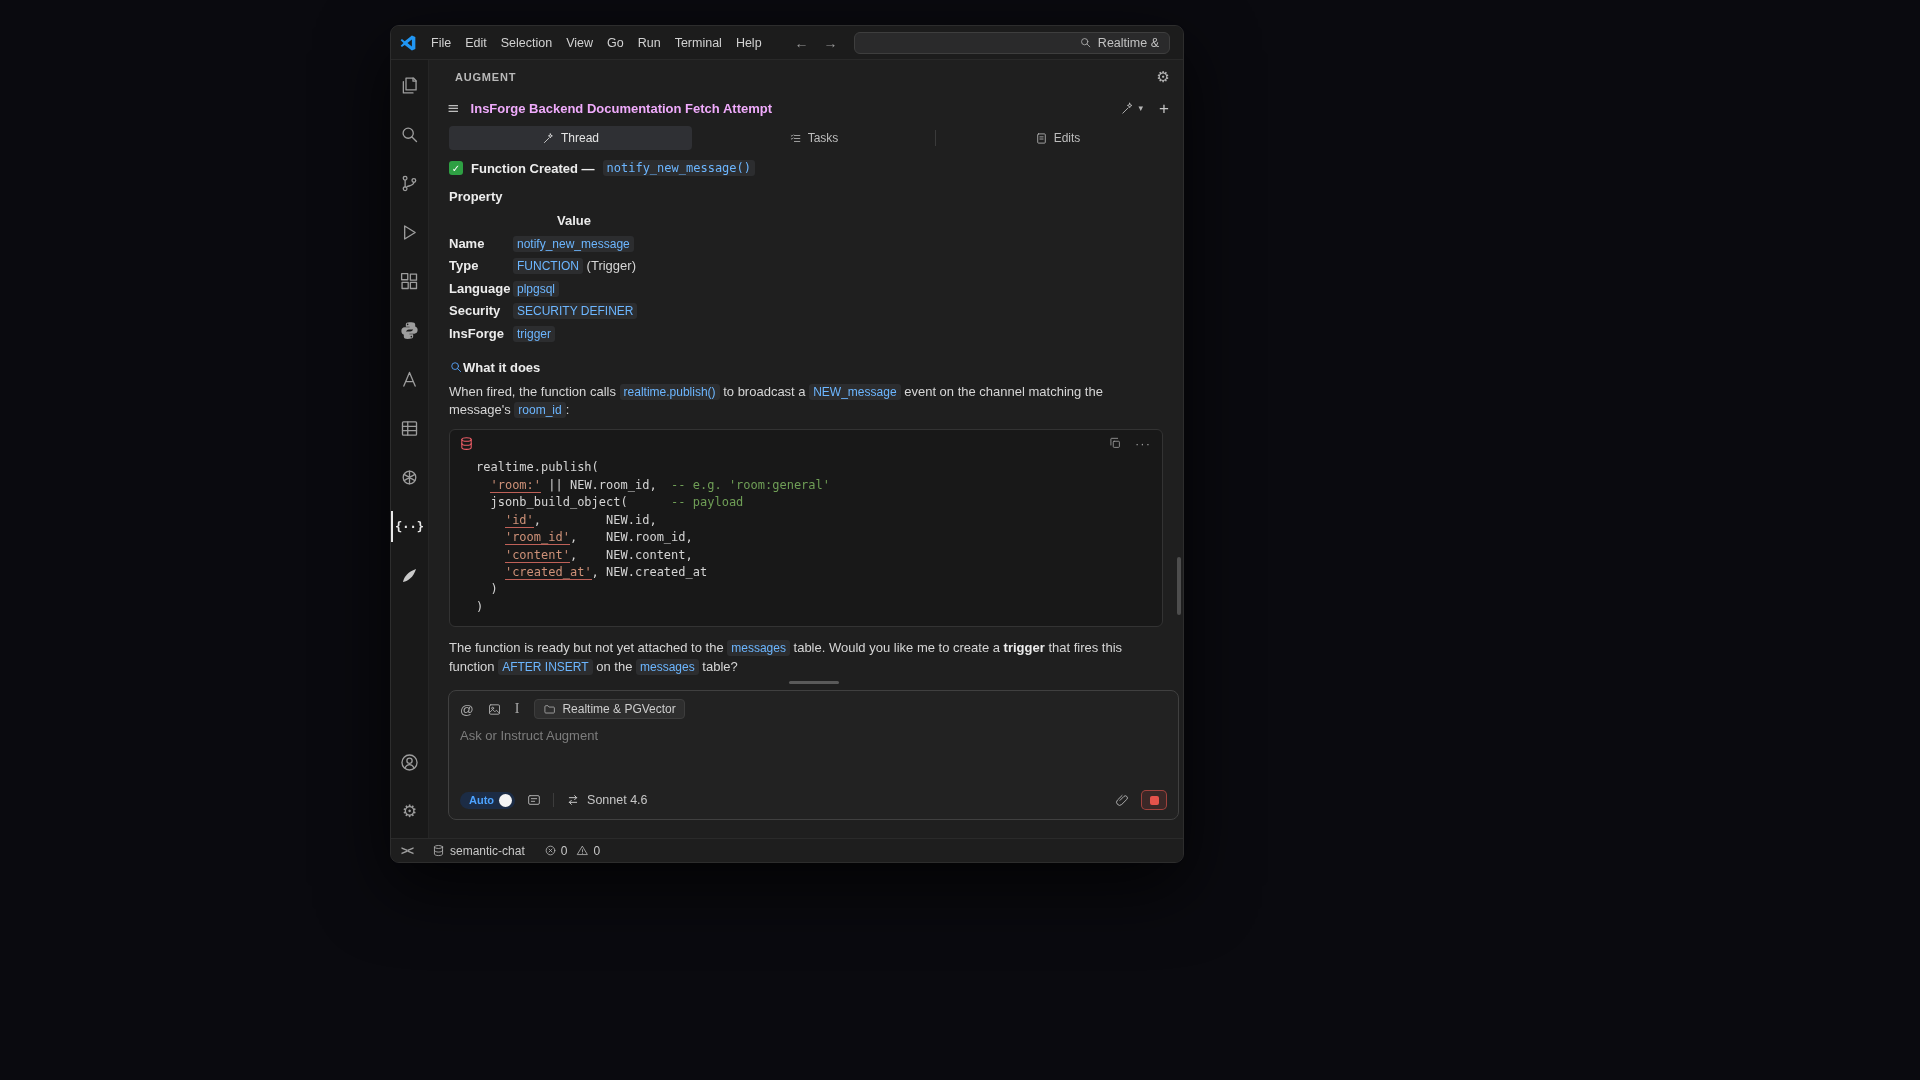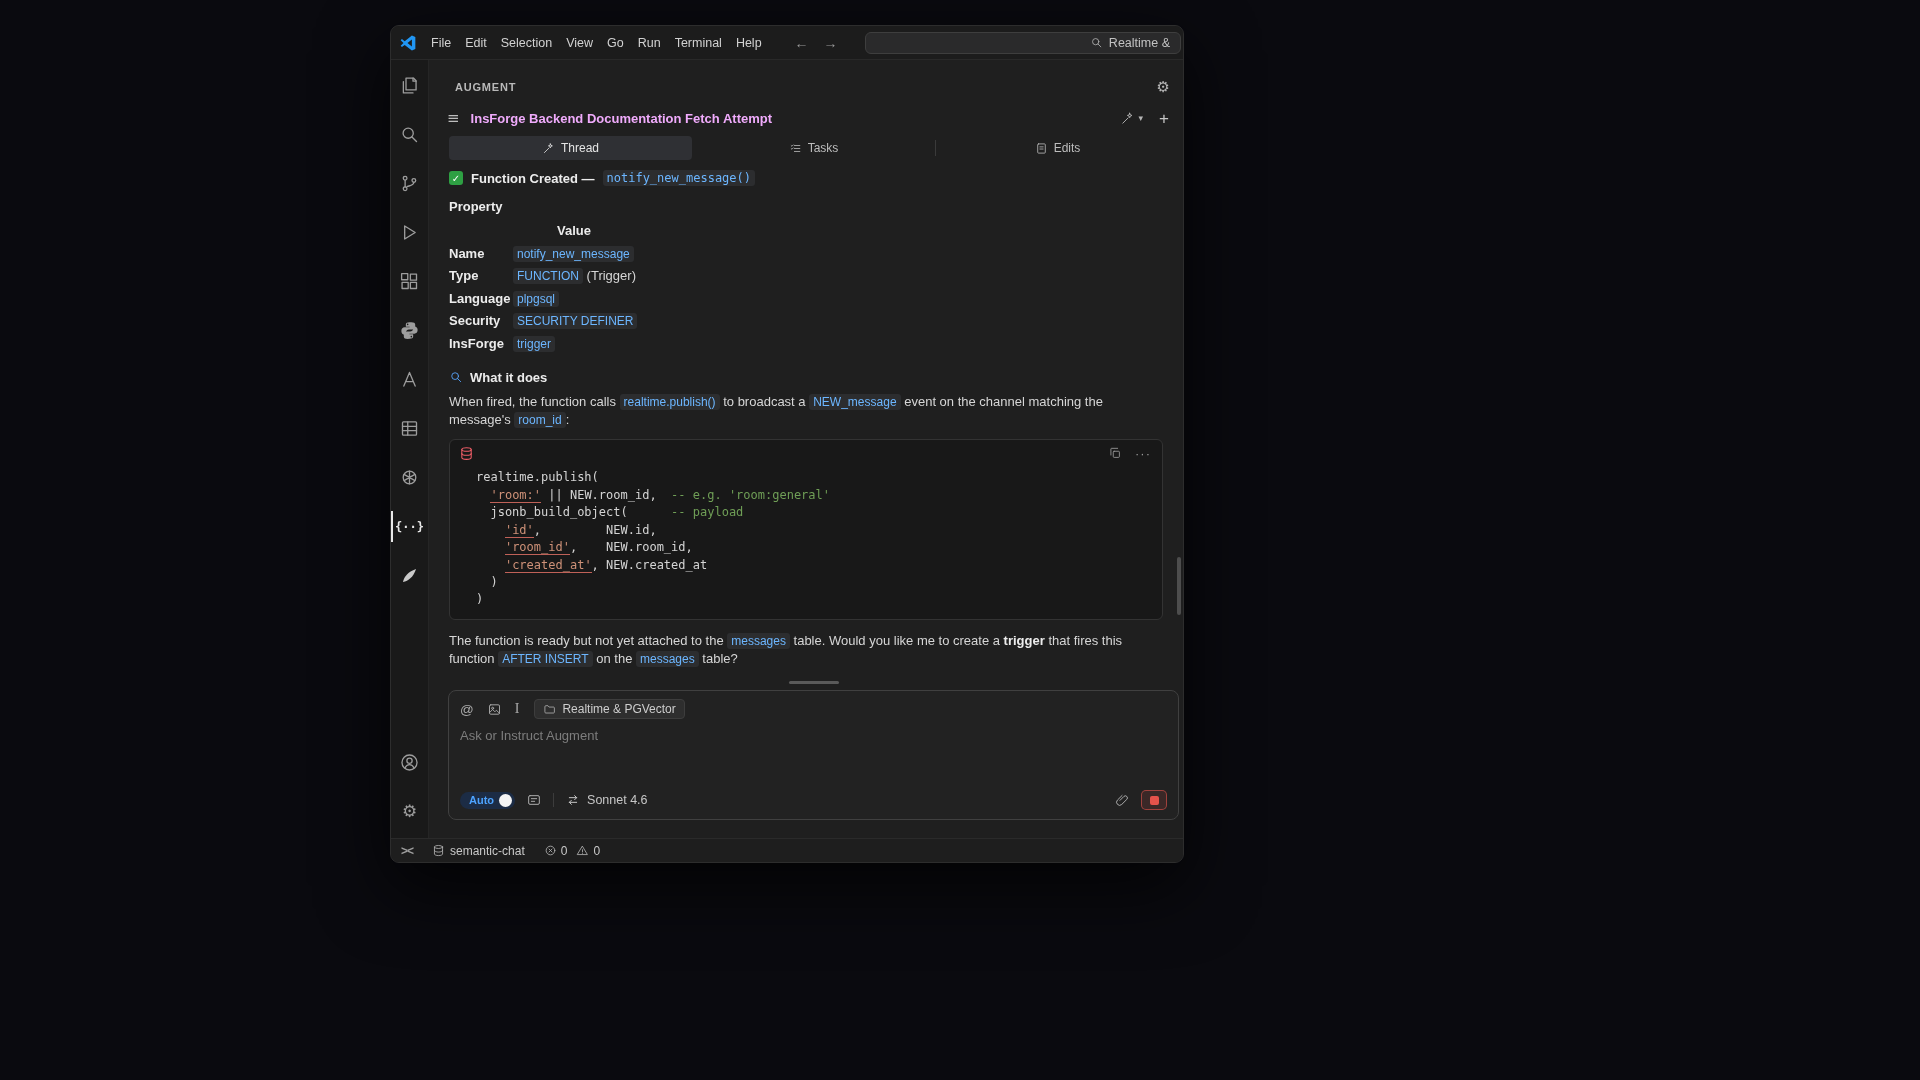--- a/index.html
+++ b/index.html
@@ -7,21 +7,21 @@
   body { background:#0a0a0f; font-family:"Liberation Sans",sans-serif; overflow:hidden; position:relative; }
 
   svg.s { fill:none; stroke:currentColor; stroke-width:1.5; stroke-linecap:round; stroke-linejoin:round; }
 
   .window { position:absolute; left:390px; top:25px; width:794px; height:838px; background:#1f1f1f;
             border:1px solid #2d2d2d; border-radius:9px; box-shadow:0 24px 70px rgba(0,0,0,.75);
             display:flex; flex-direction:column; overflow:hidden; }
 
   
   .titlebar { height:34px; flex:0 0 34px; background:#1c1c1c; display:flex; align-items:center;
-              padding:0 2px 0 8px; border-bottom:1px solid #292929; }
+              padding:0 13px 0 8px; border-bottom:1px solid #292929; }
   .vslogo { width:18px; height:18px; margin-right:7px; flex:0 0 auto; }
   .menubar { display:flex; align-items:center; }
   .menu-item { color:#d2d2d2; font-size:12.5px; padding:3px 7px; border-radius:4px; cursor:default; }
   .nav-arrows { display:flex; align-items:center; gap:15px; margin-left:26px; color:#9a9a9a; font-size:14px; }
   .cmd-center { margin-left:auto; width:316px; height:22px; background:#2a2a2b; border:1px solid #3e3e3e;
                 border-radius:6px; display:flex; align-items:center; justify-content:flex-end; gap:6px;
                 padding:0 10px; color:#c2c2c2; font-size:12.5px; }
   .cmd-center svg { width:13px; height:13px; color:#b5b5b5; }
 
   .window-body { flex:1; display:flex; min-height:0; }
@@ -34,21 +34,21 @@
   .ab-item svg { width:21px; height:21px; }
   .ab-item.active { color:#e8e8e8; }
   .ab-item.active::before { content:""; position:absolute; left:0; top:9px; width:2px; height:31px; background:#e8e8e8; }
   .ab-bottom { margin-top:auto; padding-bottom:2px; }
   .aug-glyph { font-family:"DejaVu Sans Mono",monospace; font-size:12px; font-weight:bold; }
   .gear-glyph { font-family:"DejaVu Sans",sans-serif; font-size:17px; line-height:1; }
 
   
   .panel { flex:1; min-width:0; background:#1f1f1f; display:flex; flex-direction:column; position:relative; }
   .panel-header { height:34px; flex:0 0 34px; display:flex; align-items:center; justify-content:space-between;
-                  padding:0 13px 0 26px;margin-top:10px; }
+                  padding:0 13px 0 26px; }
   .panel-title { color:#b9b9b9; font-size:11px; font-weight:bold; letter-spacing:.8px; }
   .panel-gear { color:#b5b5b5; font-family:"DejaVu Sans",sans-serif; font-size:15px; cursor:pointer; }
 
   .thread-row { height:28px; flex:0 0 28px; display:flex; align-items:center; gap:11px; padding:0 14px 0 18px; }
   .hamburger { color:#bdbdbd; font-size:15px; font-family:"DejaVu Sans",sans-serif; cursor:pointer; }
   .thread-title { color:#f0abfc; font-size:13px; font-weight:bold; white-space:nowrap; overflow:hidden; flex:1; }
   .thread-actions { display:flex; align-items:center; color:#b5b5b5; }
   .wand-combo { display:flex; align-items:center; gap:4px; cursor:pointer; }
   .wand-combo svg { width:15px; height:15px; }
   .chev { font-size:9px; font-family:"DejaVu Sans",sans-serif; }
@@ -70,21 +70,21 @@
   .code-link { font-family:"DejaVu Sans Mono",monospace; font-size:12px; color:#6cb6ff;
                background:rgba(110,118,129,.16); padding:1px 4px; border-radius:3px; }
 
   .prop-table { margin-bottom:0; }
   .prop-row { display:grid; grid-template-columns:64px 1fr; line-height:22.6px; }
   .prop-head { font-weight:bold; color:#ececec; }
   .prop-head.val { padding-left:44px;margin-top:24px; }
   .prop-label { font-weight:bold; color:#ececec; }
   .prop-value { }
 
-  .wid-head { display:flex; align-items:center; gap:7px; margin:14px 0 8px; font-weight:bold; color:#ececec; }
+  .wid-head { display:flex; align-items:center; gap:0; margin:14px 0 8px; font-weight:bold; color:#ececec; }
   .wid-head svg { width:14px; height:14px; color:#58a6ff; }
 
   .para { line-height:1.42; color:#d6d6d6; }
   .closing { margin-top:12px; }
 
   .seg-plain { }
   .seg-code { font-family:Liberation Sans, sans-serif; font-size:12px; color:#6cb6ff;
               background:rgba(110,118,129,.16); padding:1px 4px; border-radius:3px; word-break:break-all; }
   .seg-bold { font-weight:bold; color:#ececec; }
   .seg-stringu { color:#ce9178; border-bottom:1px solid rgba(222,110,100,.85); }
@@ -365,20 +365,21 @@
               </svg>
             </span>
             <span class="more-dots">···</span>
           </div>
           <div class="code-body">
               <div class="code-line"><span class="seg-plain">realtime.publish(</span></div>
               <div class="code-line"><span class="seg-plain">  </span><span class="seg-stringu">'room:'</span><span class="seg-plain"> || NEW.room_id,  </span><span class="seg-comment">-- e.g. 'room:general'</span></div>
               <div class="code-line"><span class="seg-plain">  jsonb_build_object(      </span><span class="seg-comment">-- payload</span></div>
               <div class="code-line"><span class="seg-plain">    </span><span class="seg-stringu">'id'</span><span class="seg-plain">,         NEW.id,</span></div>
               <div class="code-line"><span class="seg-plain">    </span><span class="seg-stringu">'room_id'</span><span class="seg-plain">,    NEW.room_id,</span></div>
+              <div class="code-line"><span class="seg-plain">    </span><span class="seg-stringu">'content'</span><span class="seg-plain">,    NEW.content,</span></div>
               <div class="code-line"><span class="seg-plain">    </span><span class="seg-stringu">'created_at'</span><span class="seg-plain">, NEW.created_at</span></div>
               <div class="code-line"><span class="seg-plain">  )</span></div>
               <div class="code-line"><span class="seg-plain">)</span></div>
             </div>
         </div>
 
         <div class="para closing"><span class="seg-plain">The function is ready but not yet attached to the </span><span class="seg-code">messages</span><span class="seg-plain"> table. Would you like me to create a </span><span class="seg-bold">trigger</span><span class="seg-plain"> that fires this function </span><span class="seg-code">AFTER INSERT</span><span class="seg-plain"> on the </span><span class="seg-code">messages</span><span class="seg-plain"> table?</span></div>
       </div>
 
       <div class="scroll-thumb"></div>

